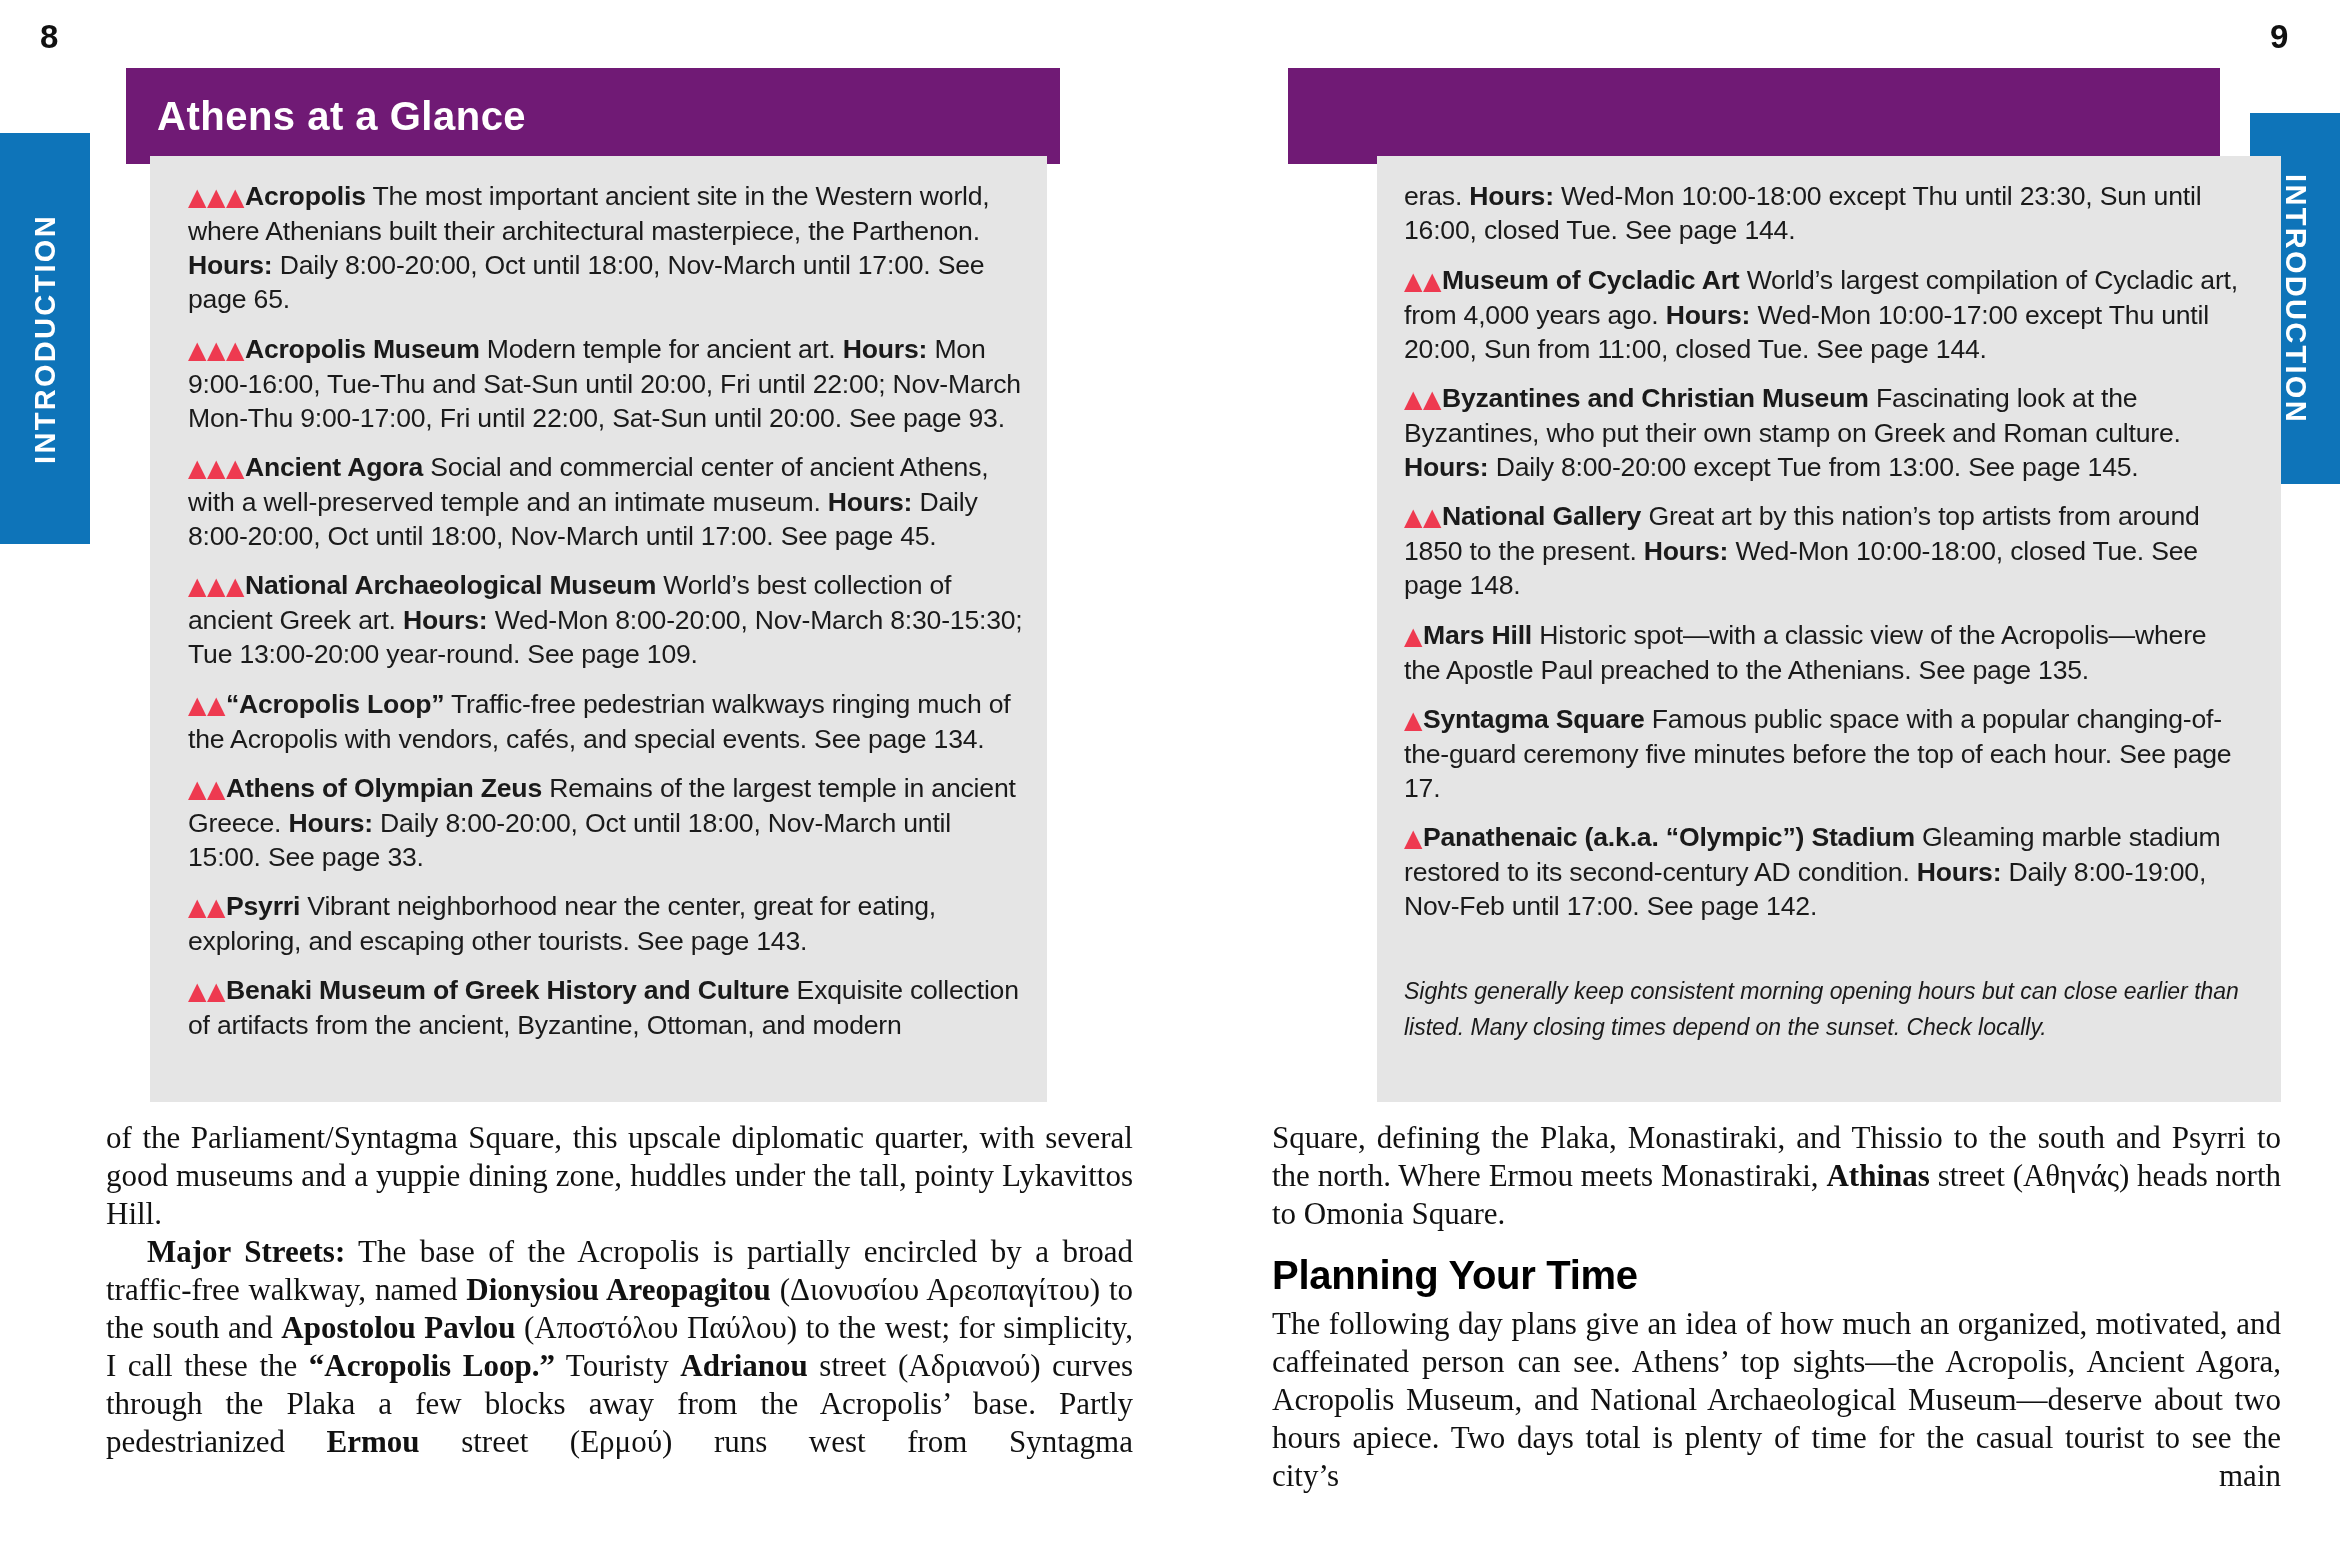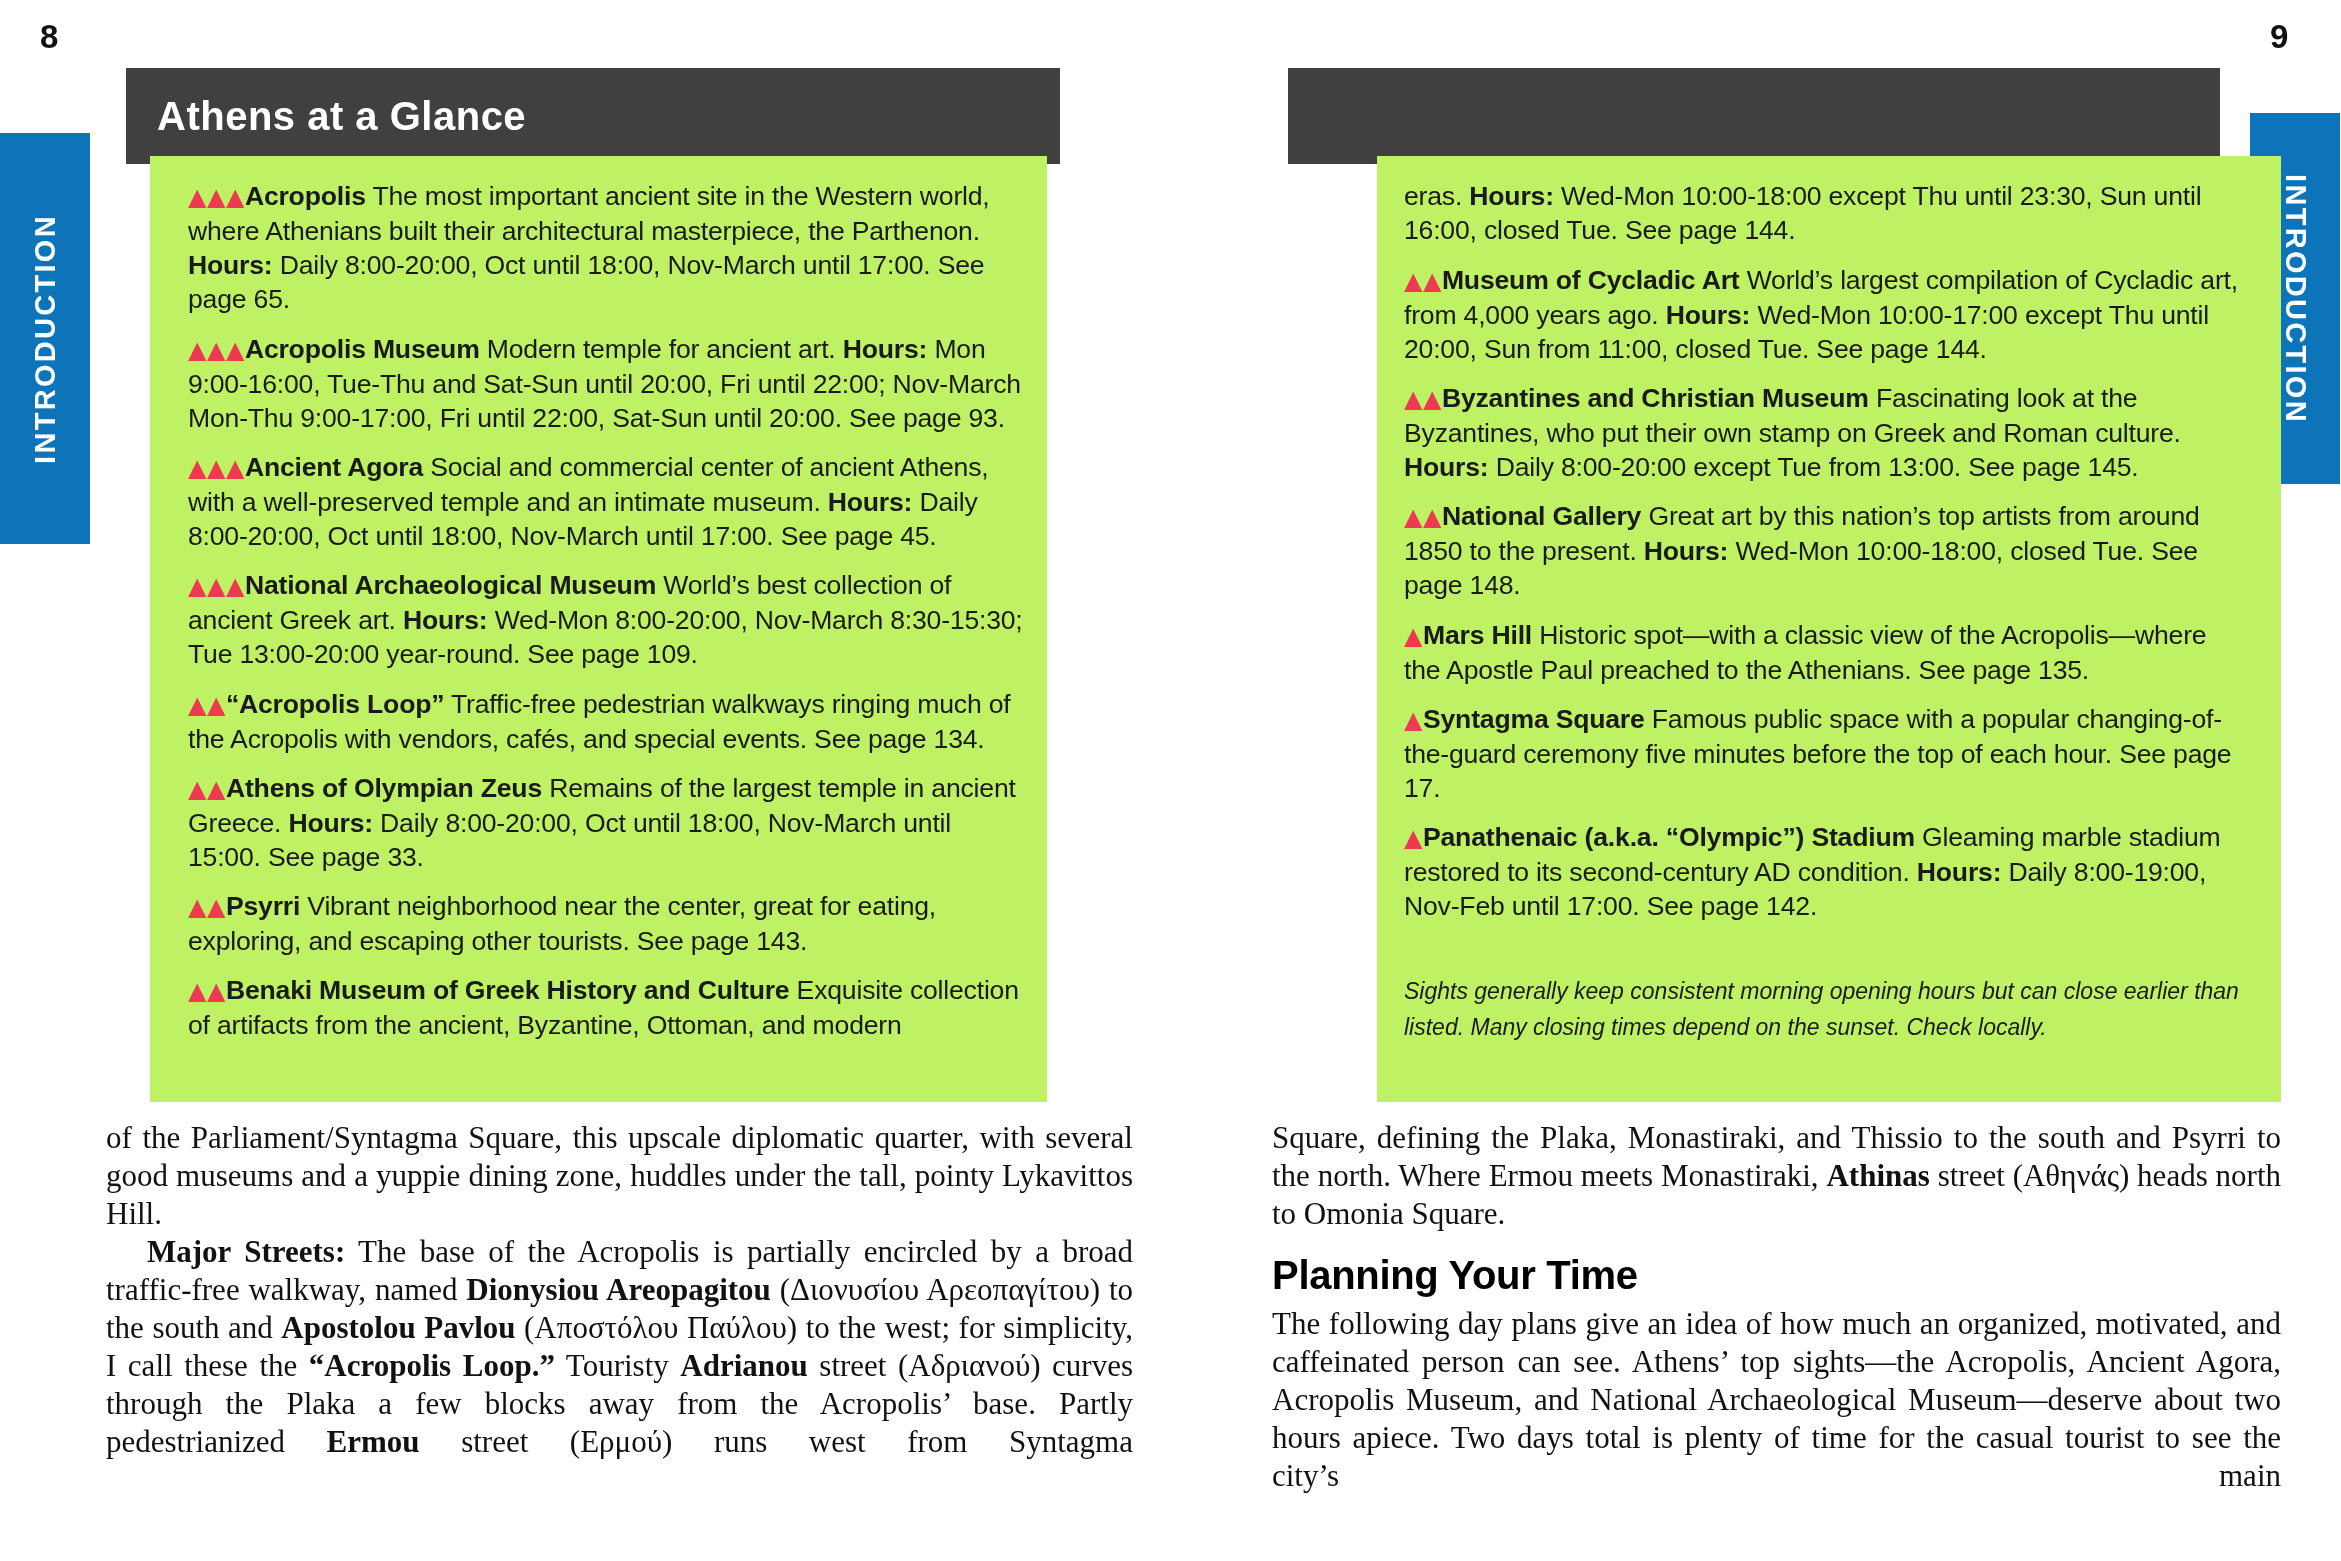--- a/index.html
+++ b/index.html
@@ -8,26 +8,26 @@
   .pagenum{position:absolute;top:18px;font-size:33px;font-weight:700;color:#111;}
   .pn-left{left:40px;}
   .pn-right{left:2270px;}
   .tab{position:absolute;width:90px;background:#0e74b9;}
   .tab-left{left:0;top:133px;height:411px;}
   .tab-right{left:2250px;top:113px;height:371px;}
   .tabtxt{position:absolute;left:50%;top:50%;white-space:nowrap;color:#ffffff;
           font-weight:700;font-size:29px;letter-spacing:2.3px;}
   .rotl{transform:translate(-50%,-50%) rotate(-90deg);}
   .rotr{transform:translate(-50%,-50%) rotate(90deg);}
-  .hbar{position:absolute;top:68px;height:96px;background:#404040;}
+  .hbar{position:absolute;top:68px;height:96px;background:#701a75;}
   .hbar-left{left:126px;width:934px;}
   .hbar-right{left:1288px;width:932px;}
   .htitle{position:absolute;left:31px;top:50%;transform:translateY(-50%);color:#ffffff;
           font-size:40px;font-weight:700;letter-spacing:0.5px;white-space:nowrap;}
-  .gbox{position:absolute;top:156px;height:946px;background:#bef264;box-sizing:border-box;}
+  .gbox{position:absolute;top:156px;height:946px;background:#e5e5e5;box-sizing:border-box;}
   .gbox-left{left:150px;width:897px;padding:23.4px 23.4px 0 38px;}
   .gbox-right{left:1377px;width:904px;padding:23.4px 41px 0 27px;}
   .entry{margin:0 0 15.3px 0;font-size:26.6px;line-height:34px;color:#1a1a1a;letter-spacing:-0.2px;}
   .tri{color:#ee3a50;font-size:24px;letter-spacing:0.5px;
        font-family:"DejaVu Sans","Liberation Sans",sans-serif;}
   .ename{font-weight:700;}
   .b{font-weight:700;}
   .note{margin:50px 0 0 0;font-size:23px;line-height:36px;font-style:italic;color:#1a1a1a;}
   .bodycol{position:absolute;top:1119px;font-family:"Liberation Serif",serif;font-size:31px;
            line-height:38px;color:#111;text-align:justify;}

